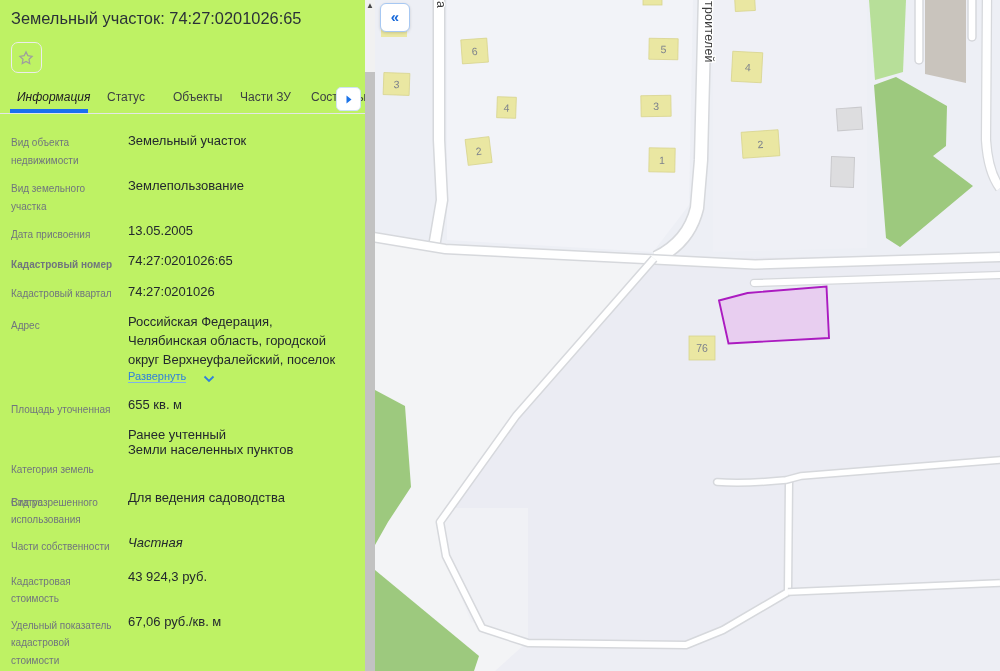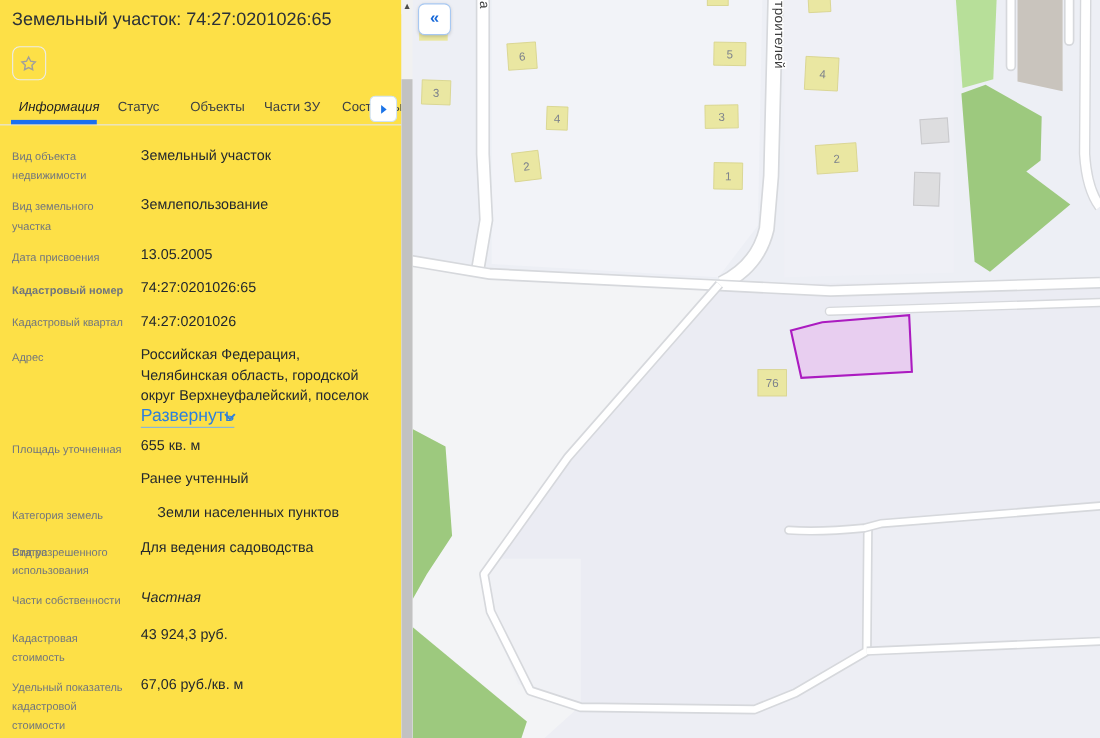--- a/index.html
+++ b/index.html
@@ -1,18 +1,18 @@
 <!DOCTYPE html>
 <html lang="ru"><head>
 <meta charset="utf-8">
 <style>
   html,body{margin:0;padding:0;}
   body{width:1000px;height:671px;overflow:hidden;position:relative;
        font-family:"Liberation Sans", sans-serif;background:#edeff5;}
-  .panel{position:absolute;left:0;top:0;width:365px;height:671px;background:#fde047;z-index:5;}
+  .panel{position:absolute;left:0;top:0;width:365px;height:671px;background:#bef264;z-index:5;}
   .abs{position:absolute;}
   .lbl{position:absolute;left:11px;font-size:10px;line-height:17.5px;color:#70757e;}
   .val{position:absolute;left:128px;font-size:13px;line-height:19px;color:#23282e;}
   .tab{position:absolute;top:89.5px;font-size:12px;color:#3c4043;}
   .sb{position:absolute;left:365px;top:0;width:10px;height:671px;background:#f1f1f1;z-index:6;}
   .sb .btn{position:absolute;left:0;top:0;width:10px;height:13px;background:#f1f1f1;
            color:#4a4a4a;font-size:8px;line-height:12px;text-align:center;}
   .sb .thumb{position:absolute;left:0px;top:72px;width:10px;height:599px;background:#c2c2c2;}
   .mapwrap{position:absolute;left:375px;top:0;width:625px;height:671px;z-index:1;}
   .collapse{position:absolute;left:380px;top:3px;width:28px;height:27px;background:#fff;
@@ -195,34 +195,34 @@
 
   <div class="lbl" style="top:255.5px;font-weight:bold;">Кадастровый номер</div>
   <div class="val" style="top:251px;">74:27:0201026:65</div>
 
   <div class="lbl" style="top:285px;">Кадастровый квартал</div>
   <div class="val" style="top:282px;">74:27:0201026</div>
 
   <div class="lbl" style="top:316.5px;text-align:right;">Адрес</div>
   <div class="val" style="top:312px;">Российская Федерация,<br>Челябинская область, городской<br>округ Верхнеуфалейский, поселок</div>
 
-  <div class="abs" style="left:128px;top:369.5px;font-size:16px;color:#2f80dc;border-bottom:1px solid #7eb3e8;">Развернуть</div>
+  <div class="abs" style="left:128px;top:369.5px;font-size:11px;color:#2f80dc;border-bottom:1px solid #7eb3e8;">Развернуть</div>
 
   <svg class="abs" style="left:203px;top:375px;" width="12" height="8" viewBox="0 0 12 8">
       <path d="M1.5 1.5 L6 6 L10.5 1.5" fill="none" stroke="#2f80dc" stroke-width="1.8"></path>
     </svg>
 
   <div class="lbl" style="top:400.5px;">Площадь уточненная</div>
   <div class="val" style="top:395px;">655 кв. м</div>
 
   <div class="lbl" style="top:452px;margin-top:42px;">Статус</div>
   <div class="val" style="top:425px;">Ранее учтенный</div>
 
   <div class="lbl" style="top:460.5px;">Категория земель</div>
-  <div class="val" style="top:456px;margin-left:15px;">Земли населенных пунктов</div>
+  <div class="val" style="top:440px;">Земли населенных пунктов</div>
 
   <div class="lbl" style="top:493.5px;">Вид разрешенного<br>использования</div>
   <div class="val" style="top:488px;">Для ведения садоводства</div>
 
   <div class="lbl" style="top:537.5px;">Части собственности</div>
   <div class="val" style="top:533px;font-style:italic;">Частная</div>
 
   <div class="lbl" style="top:572.5px;">Кадастровая<br>стоимость</div>
   <div class="val" style="top:566.5px;">43 924,3 руб.</div>
 

